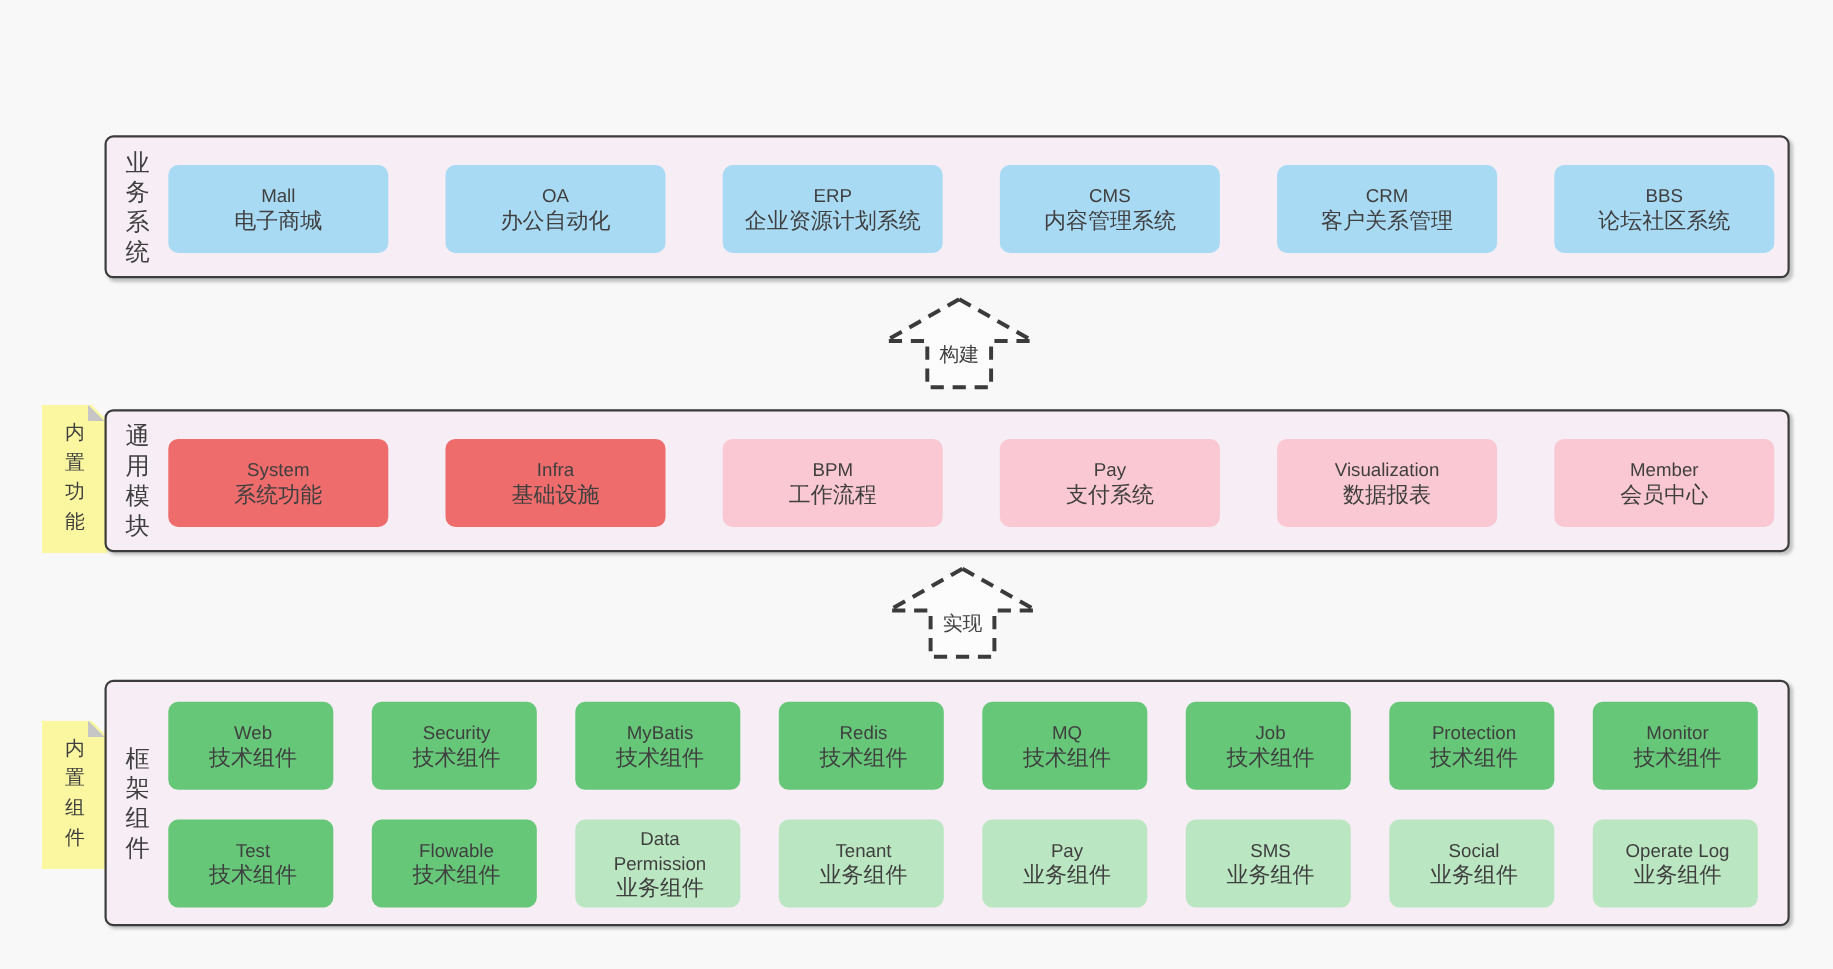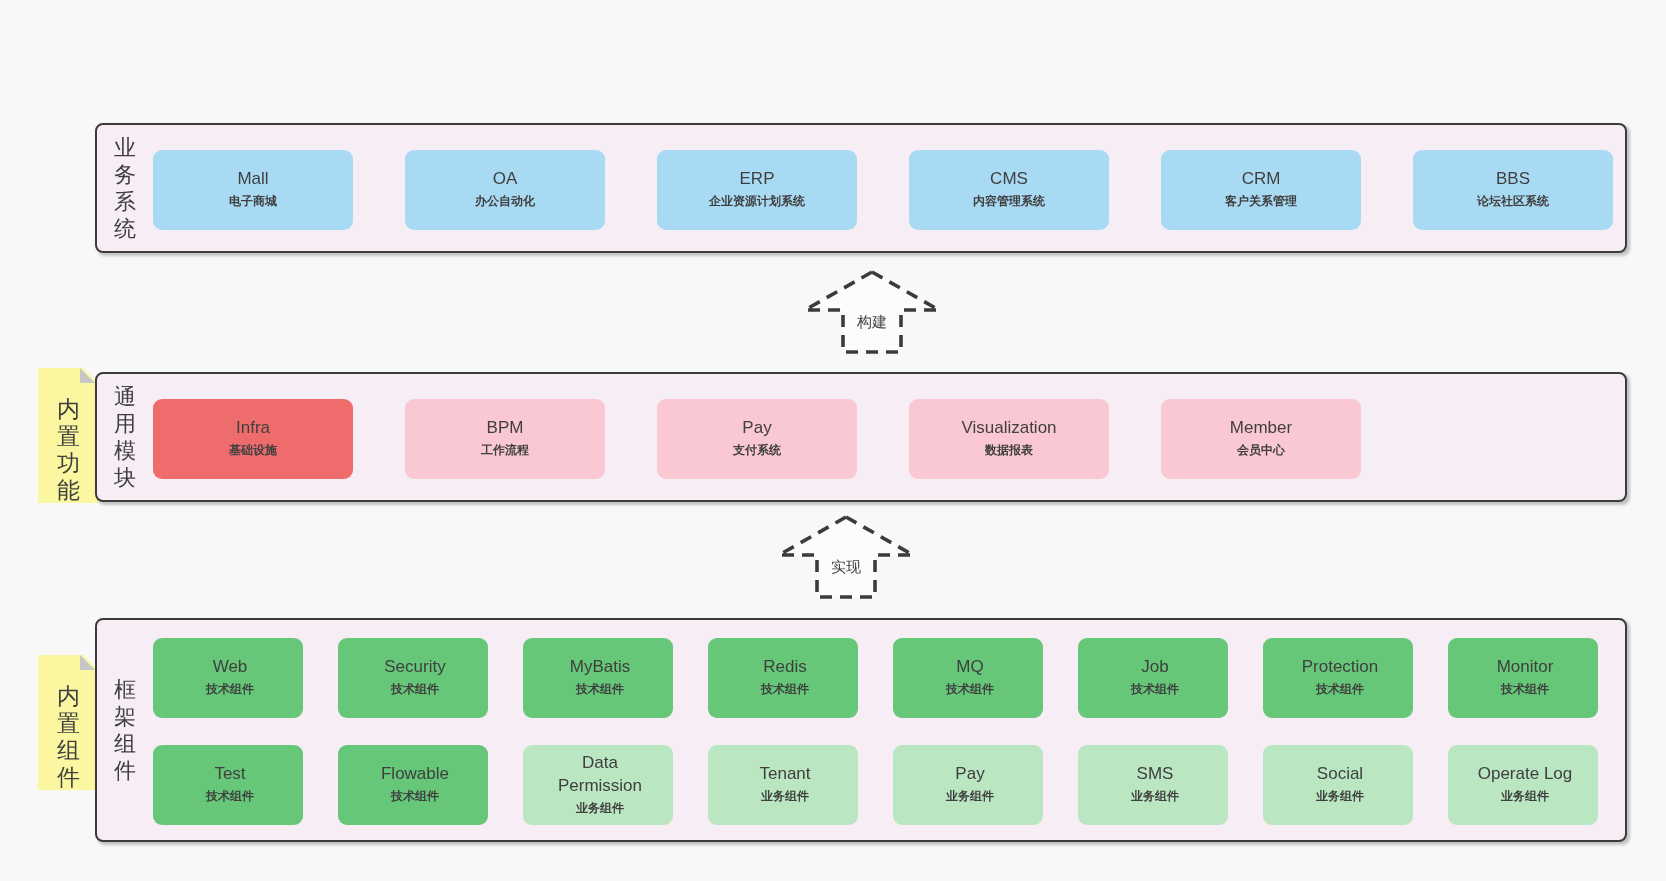--- a/index.html
+++ b/index.html
@@ -47,21 +47,21 @@
 
   
   .box{
     width:200px;height:80px;border-radius:9px;box-sizing:border-box;
     display:flex;flex-direction:column;align-items:center;justify-content:center;
     text-align:center;padding:0 8px;color:var(--text);
   }
   .band-c .box{width:150px;padding-left:12px;}
   .box .en{font-size:17px;line-height:23px;}
   .band-c .box .en{max-width:112px;}
-  .box .cn{font-size:12px;line-height:23px;font-weight:bold;}
+  .box .cn{font-size:20px;line-height:23px;}
   .t-blue{background:var(--blue);}
   .t-red{background:var(--red);}
   .t-pink{background:var(--pink);}
   .t-gdark{background:var(--green-dark);}
   .t-glight{background:var(--green-light);}
 
   
   .sticky{
     position:absolute;left:38px;width:60px;box-sizing:border-box;
     background:var(--sticky-yellow);z-index:1;
@@ -69,33 +69,33 @@
     box-shadow:1px 2px 2px rgba(0,0,0,.18);
   }
   .sticky-1{top:368px;height:135px;}
   .sticky-2{top:655px;height:135px;}
   .fold{
     position:absolute;top:0;right:3px;width:15px;height:15px;
     background:#c6c6c6;
     clip-path:polygon(0 0,100% 100%,0 100%);
   }
   .sticky-text{
-    width:22px;margin:16px auto;padding-top:12px;
-    font-size:23px;line-height:27px;text-align:center;
+    width:22px;margin:0 auto;padding-top:12px;
+    font-size:18px;line-height:27px;text-align:center;
     word-break:break-all;color:var(--text);
   }
 
   
   .arrow{position:absolute;width:140px;height:86px;z-index:1;}
   .arrow-1{left:802px;top:269px;}
-  .arrow-2{left:776px;top:514px;}
+  .arrow-2{left:805px;top:514px;}
   .arrow svg{display:block;}
   .arrow-label{
     position:absolute;left:50%;top:53px;transform:translate(-50%,-50%);
-    background:#fcfcfc;padding:0 3px;font-size:15px;color:var(--text);
+    background:#fcfcfc;padding:0 3px;font-size:18px;color:var(--text);
     white-space:nowrap;
   }
 </style>
 </head>
 <body>
 
 <div class="stage">
 
   <div class="sticky sticky-1">
     <div class="fold"></div>
@@ -147,20 +147,24 @@
     <span class="arrow-label">构建</span>
   </div>
 
   <section class="band band-b">
     <div class="vlabel">
       <div class="vlabel-inner">通用模块</div>
     </div>
     <div class="rows">
         <div class="row">
           <div class="box t-red">
+            <div class="en">System</div>
+            <div class="cn">系统功能</div>
+          </div>
+          <div class="box t-red">
             <div class="en">Infra</div>
             <div class="cn">基础设施</div>
           </div>
           <div class="box t-pink">
             <div class="en">BPM</div>
             <div class="cn">工作流程</div>
           </div>
           <div class="box t-pink">
             <div class="en">Pay</div>
             <div class="cn">支付系统</div>

